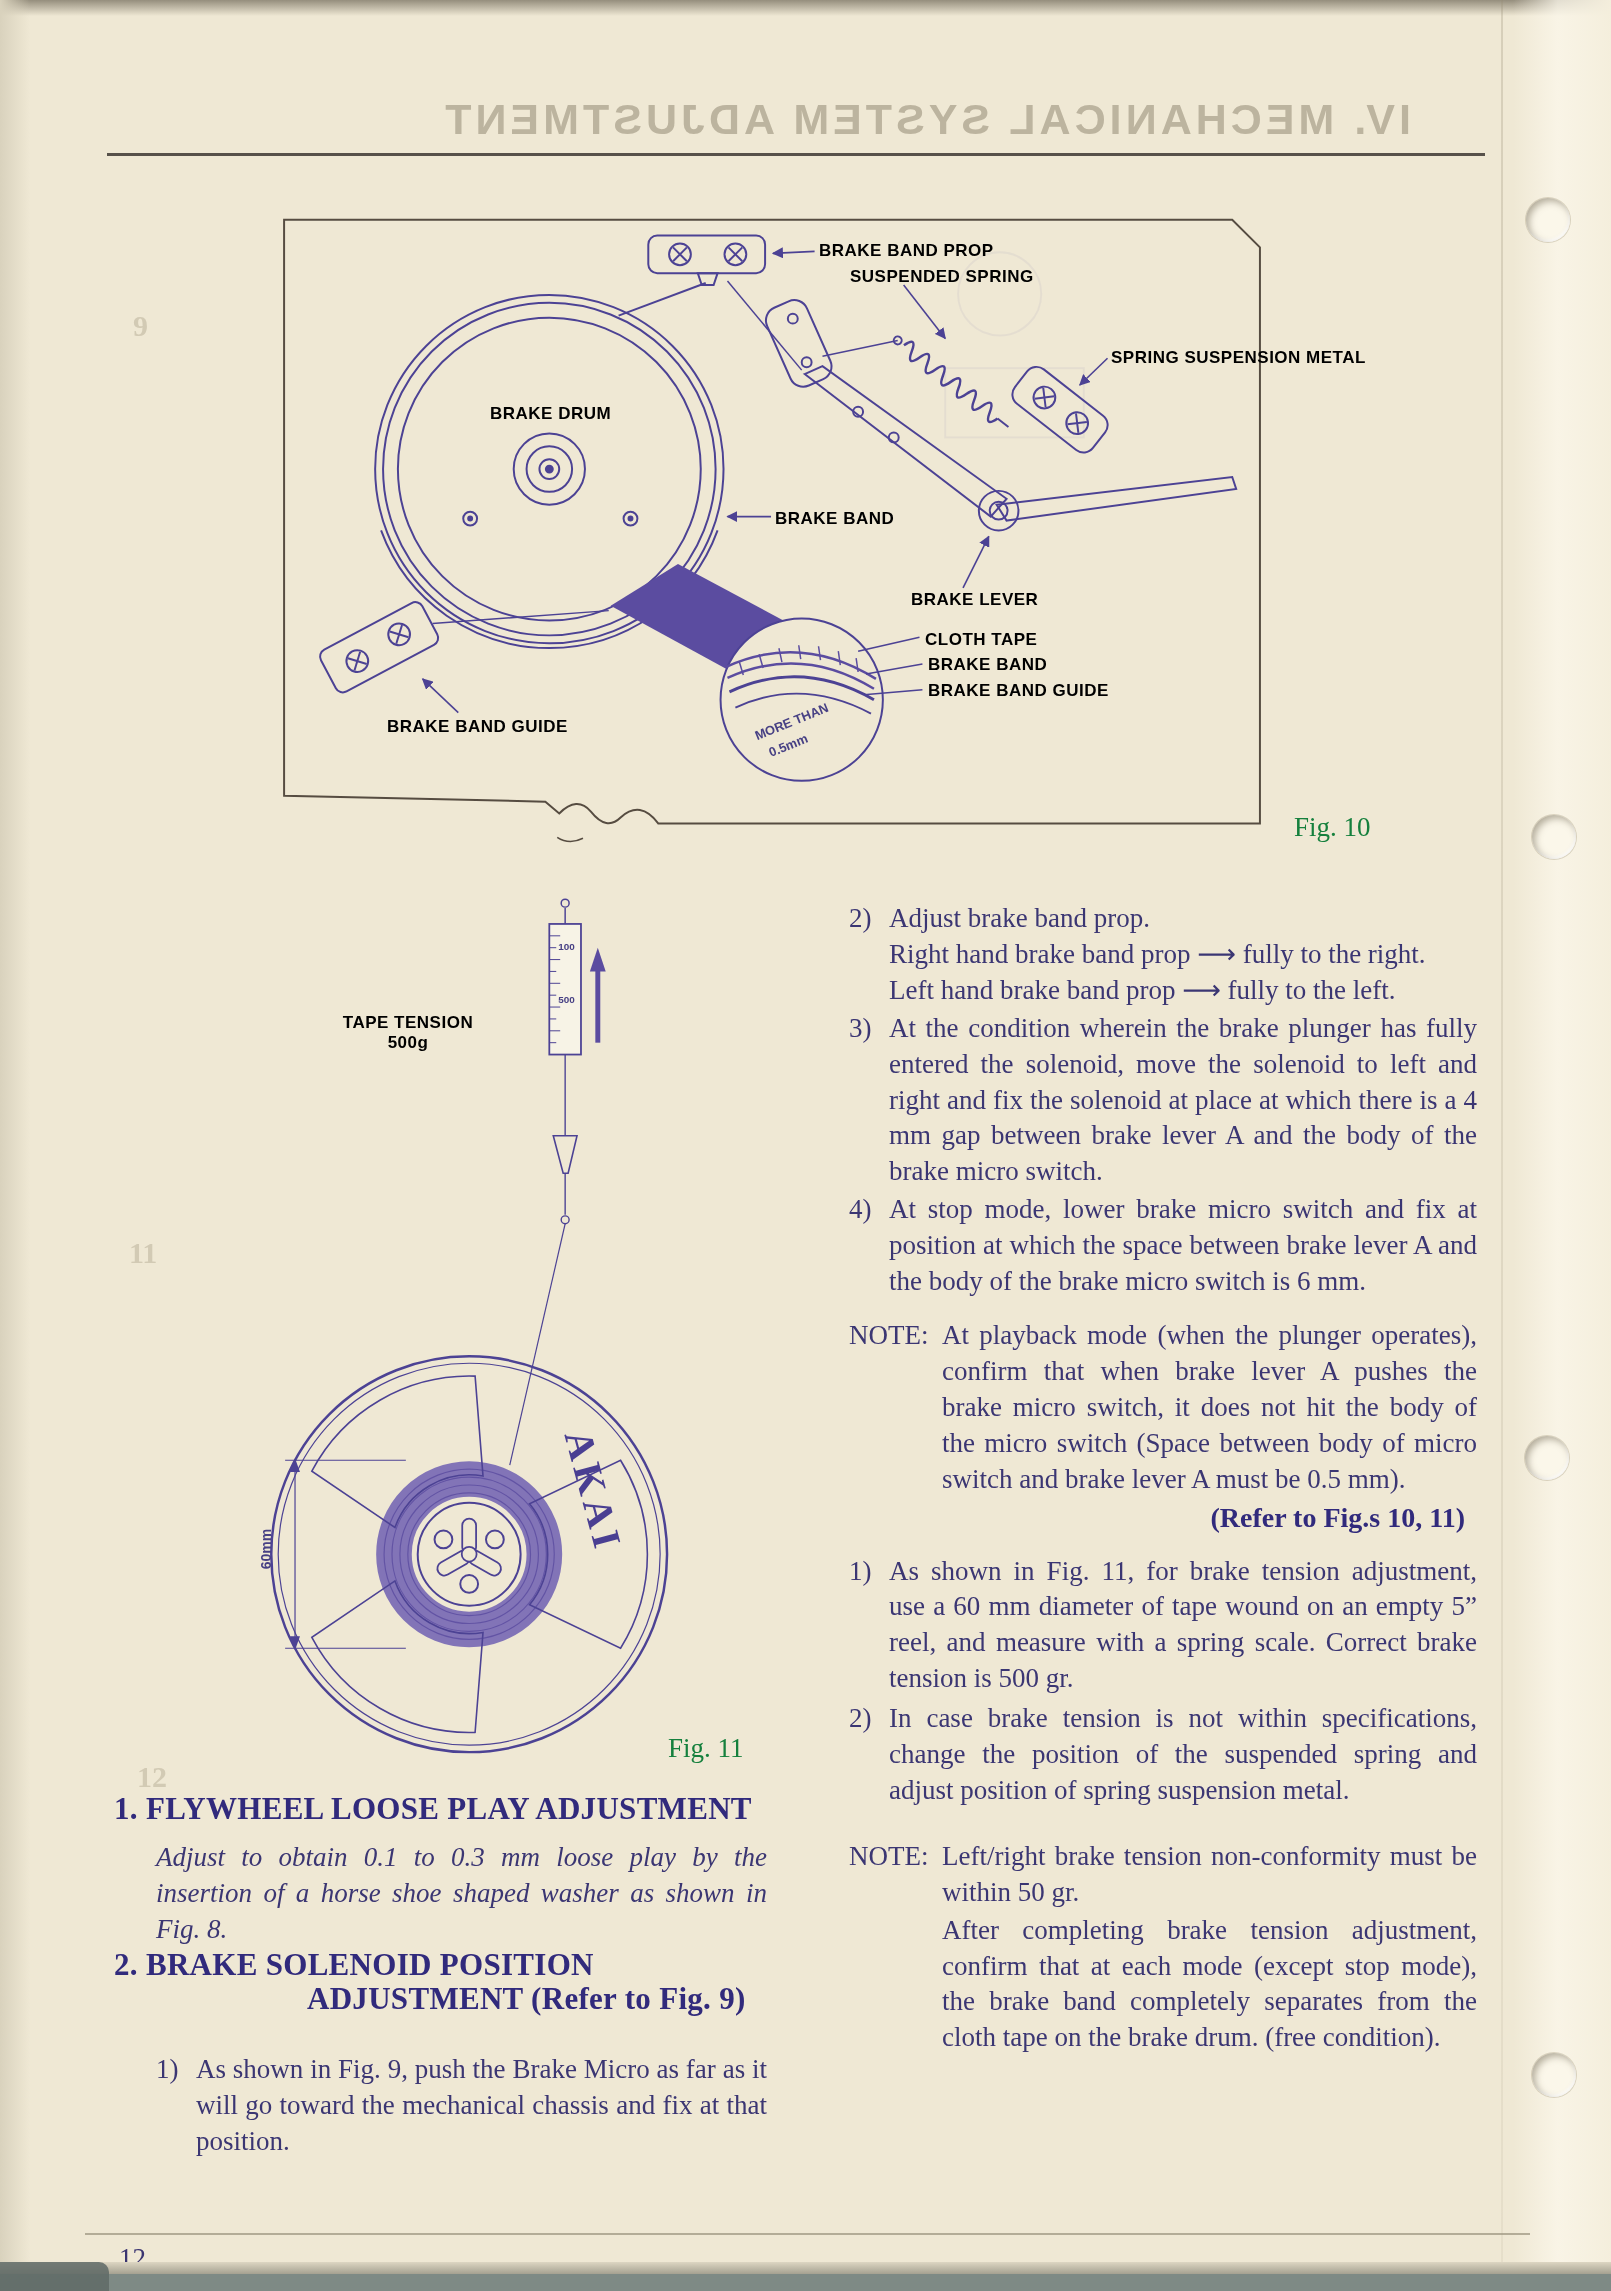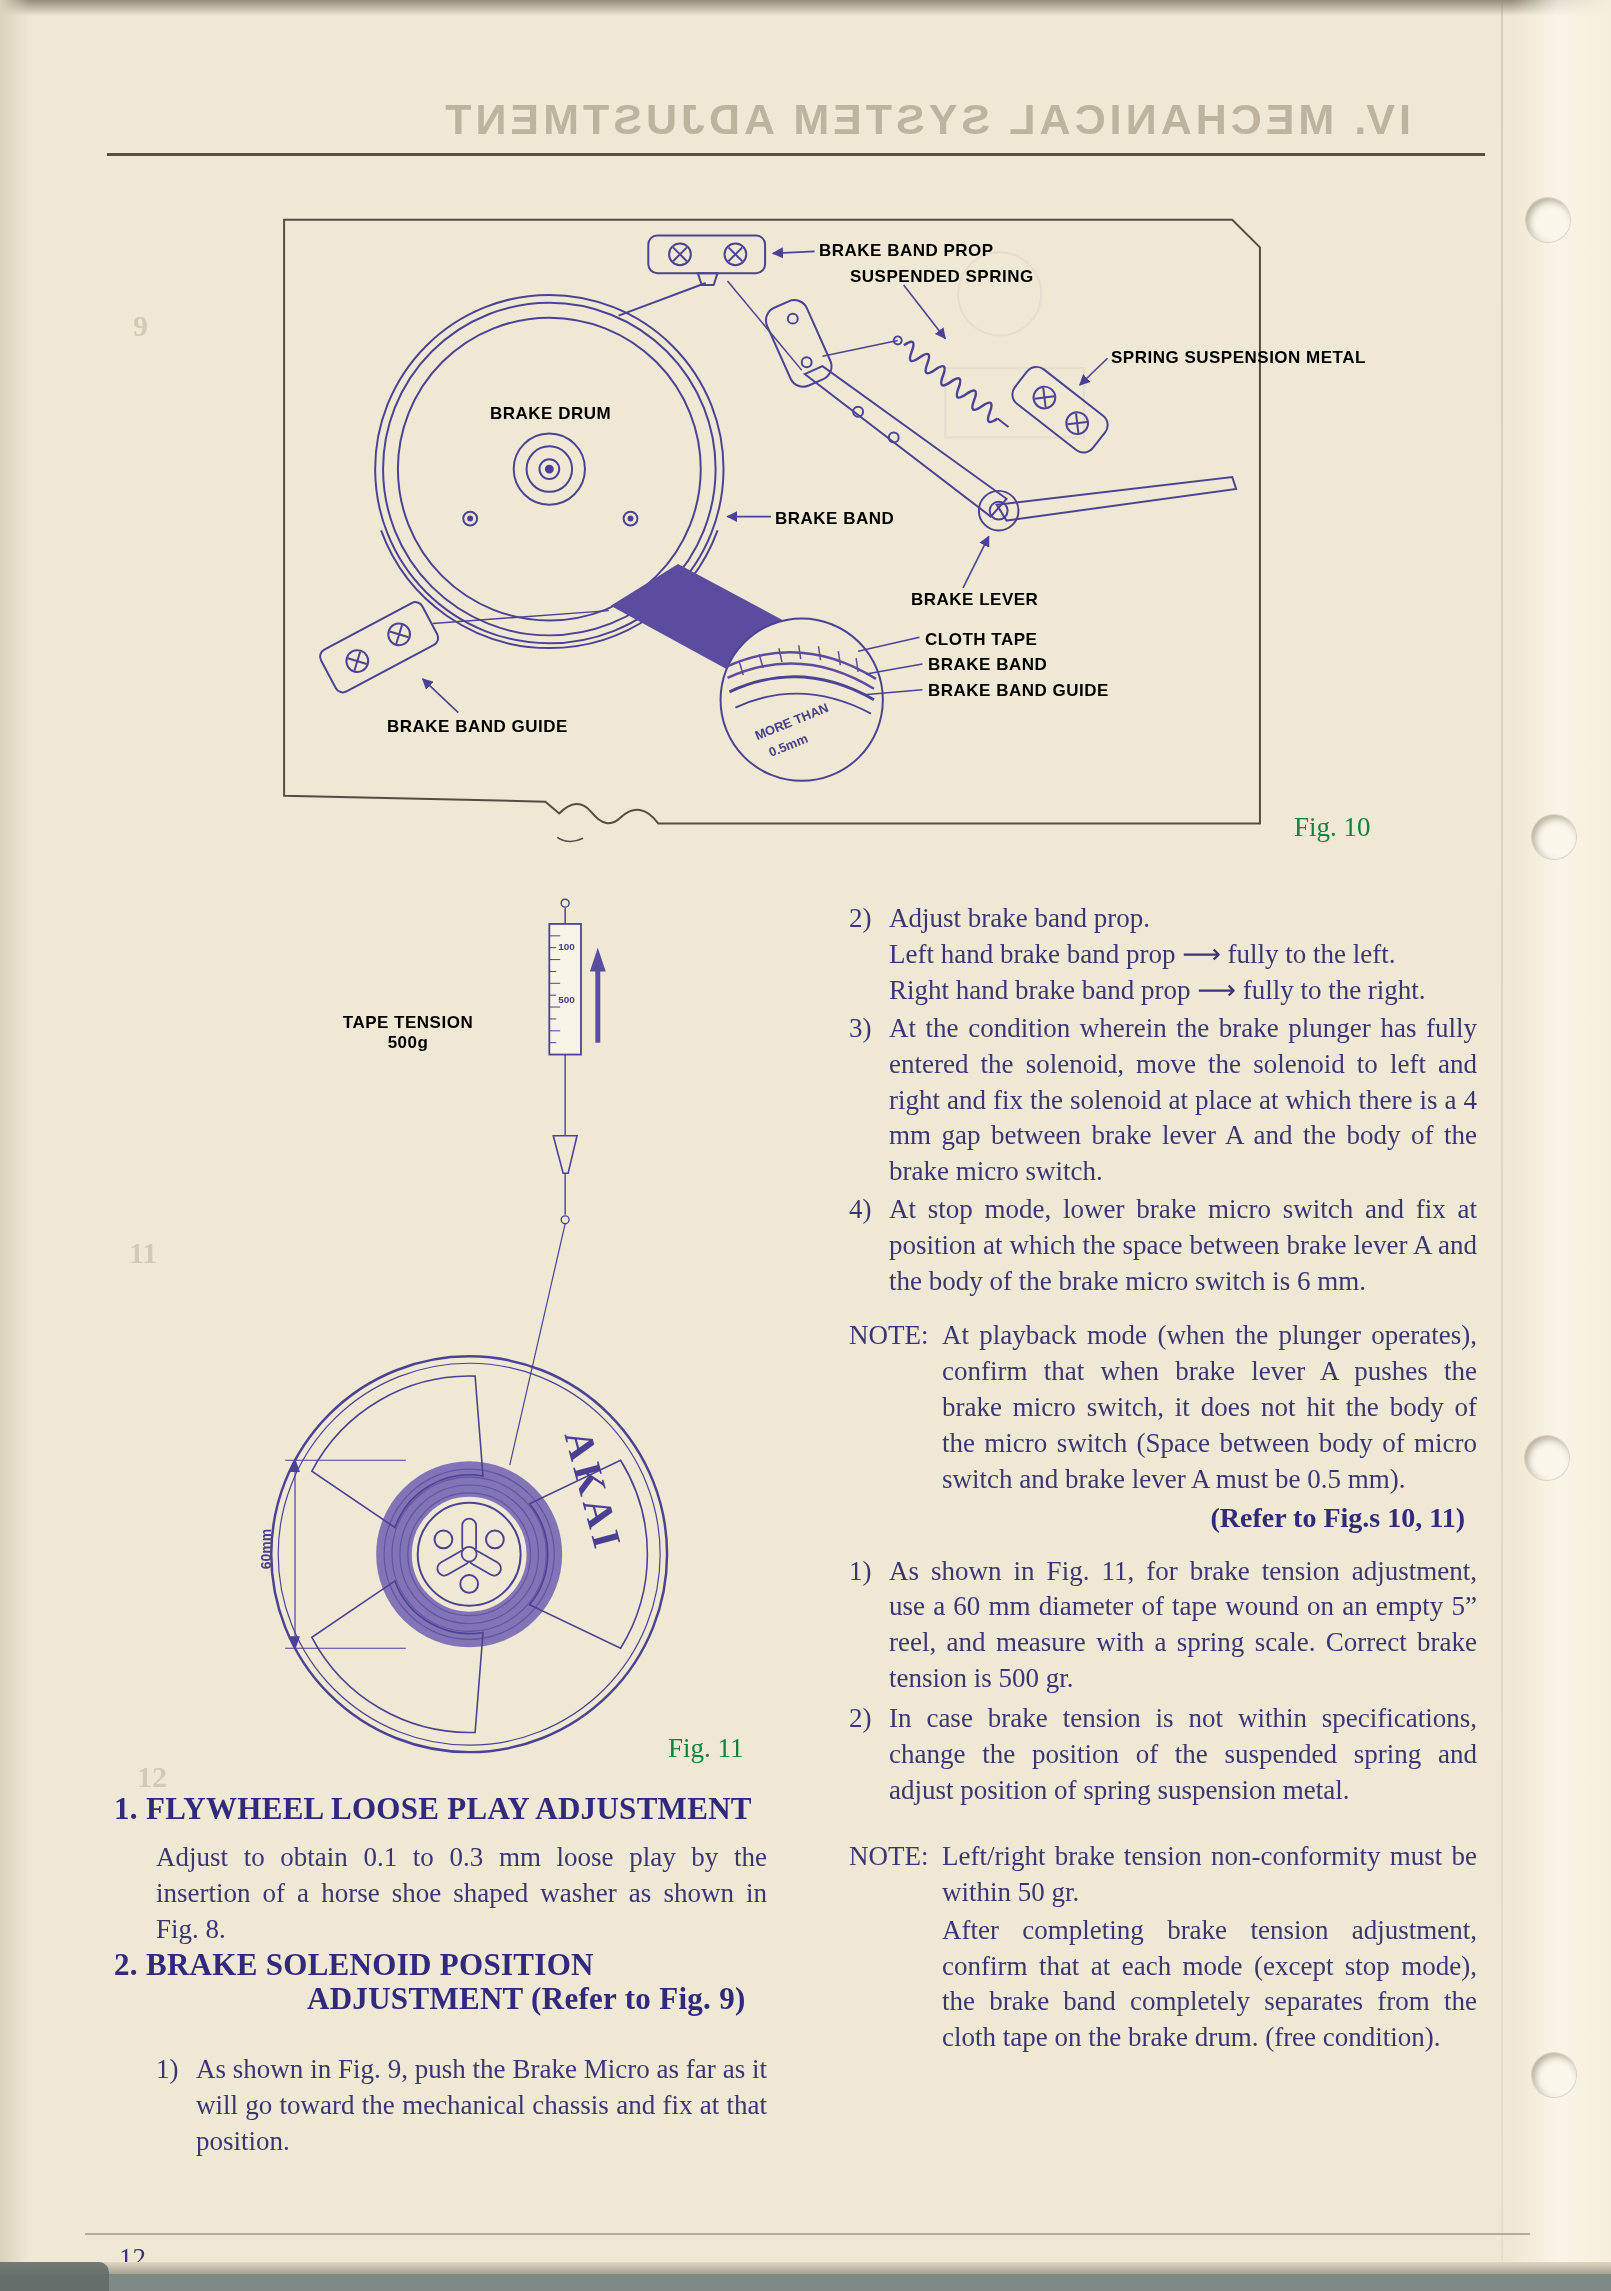--- a/index.html
+++ b/index.html
@@ -44,21 +44,21 @@
   .li{display:flex;font-size:27px;line-height:1.33;color:#3b3673;}
   .li .n{flex:none;width:40px;}
   .li .b{flex:1;text-align:justify;}
   .li .b .ln{text-align:left;}
   .note{display:flex;font-size:27px;line-height:1.33;color:#3b3673;}
   .note .n{flex:none;width:93px;}
   .note .b{flex:1;text-align:justify;}
   .note .b .para + .para{margin-top:2px;}
   .mt2{margin-top:2px;} .mt4{margin-top:4px;} .mt14{margin-top:14px;} .mt18{margin-top:18px;}
   .mt20{margin-top:20px;} .mt28{margin-top:28px;} .mt30{margin-top:30px;} .mt36{margin-top:36px;}
-  .lcol .body-text{padding-left:42px;text-align:justify;}
+  .lcol .body-text{padding-left:42px;text-align:justify;font-style:italic;}
 </style>
 </head>
 <body>
 
 <div class="page">
 
   <div class="edge-top"></div>
   <div class="edge-left"></div>
   <div class="scan-right"></div>
   <div class="crease"></div>
@@ -300,22 +300,22 @@
       <span class="n">1)</span>
       <span class="b">As shown in Fig. 9, push the Brake Micro as far as it will go toward the mechanical chassis and fix at that position.</span>
     </div>
   </div>
 
   <div class="rcol">
     <div class="li">
       <span class="n">2)</span>
       <span class="b">
         <span class="ln" style="display:block;">Adjust brake band prop.</span>
+        <span class="ln" style="display:block;">Right hand brake band prop ⟶ fully to the right.</span>
         <span class="ln" style="display:block;">Left hand brake band prop ⟶ fully to the left.</span>
-        <span class="ln" style="display:block;">Right hand brake band prop ⟶ fully to the right.</span>
       </span>
     </div>
     <div class="li mt2">
       <span class="n">3)</span>
       <span class="b">At the condition wherein the brake plunger has fully entered the solenoid, move the solenoid to left and right and fix the solenoid at place at which there is a 4 mm gap between brake lever A and the body of the brake micro switch.</span>
     </div>
     <div class="li mt2">
       <span class="n">4)</span>
       <span class="b">At stop mode, lower brake micro switch and fix at position at which the space between brake lever A and the body of the brake micro switch is 6 mm.</span>
     </div>

